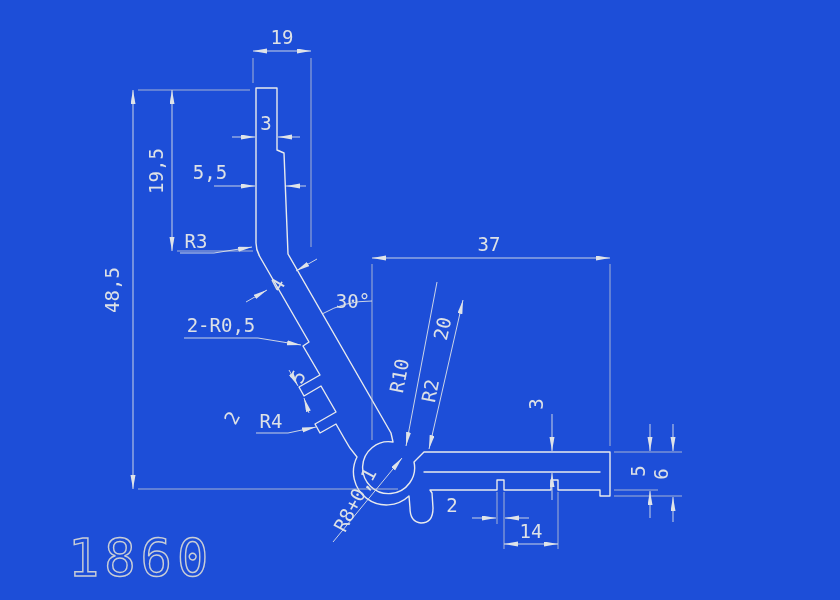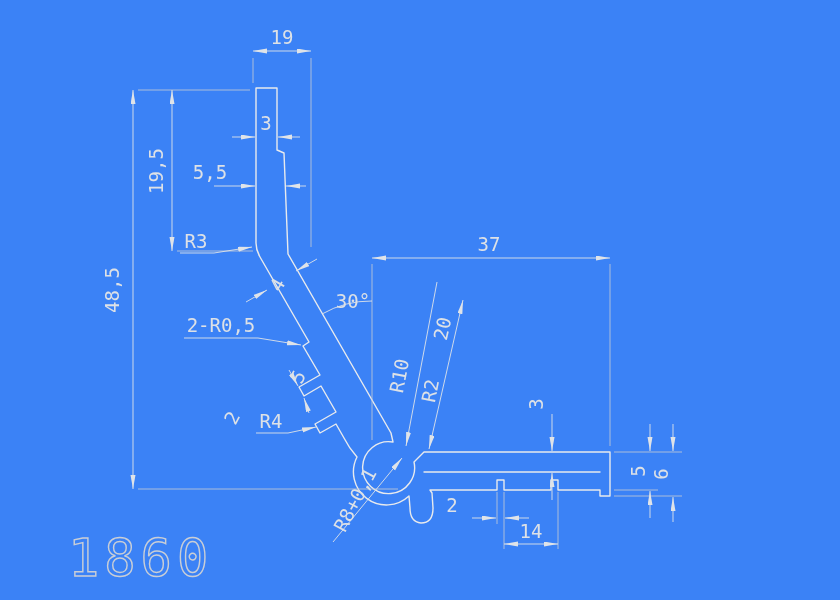--- a/index.html
+++ b/index.html
@@ -1,16 +1,16 @@
 <!DOCTYPE html>
 <html><head>
 <meta charset="utf-8">
 <style>
   html,body{margin:0;padding:0;background:#14161c;}
-  .stage{width:840px;height:600px;background:#3b82f6;overflow:hidden;position:relative;}
+  .stage{width:840px;height:600px;background:#1d4ed8;overflow:hidden;position:relative;}
   svg{display:block;}
   .geo{stroke:#e8eaed;stroke-width:1.4;fill:none;stroke-linejoin:round;stroke-linecap:round;}
   .dimline{stroke:#dfe3e8;stroke-width:0.9;fill:none;}
   .extline{stroke:#c9cdd4;stroke-width:0.8;fill:none;}
   .dim{font-family:"DejaVu Sans Mono", monospace;font-size:19px;fill:#dde1e6;}
   .partnum{font-family:"DejaVu Sans Mono", monospace;font-size:52px;fill:none;stroke:#c9ced6;stroke-width:1.4;letter-spacing:5px;}
 </style>
 </head>
 <body>
 

